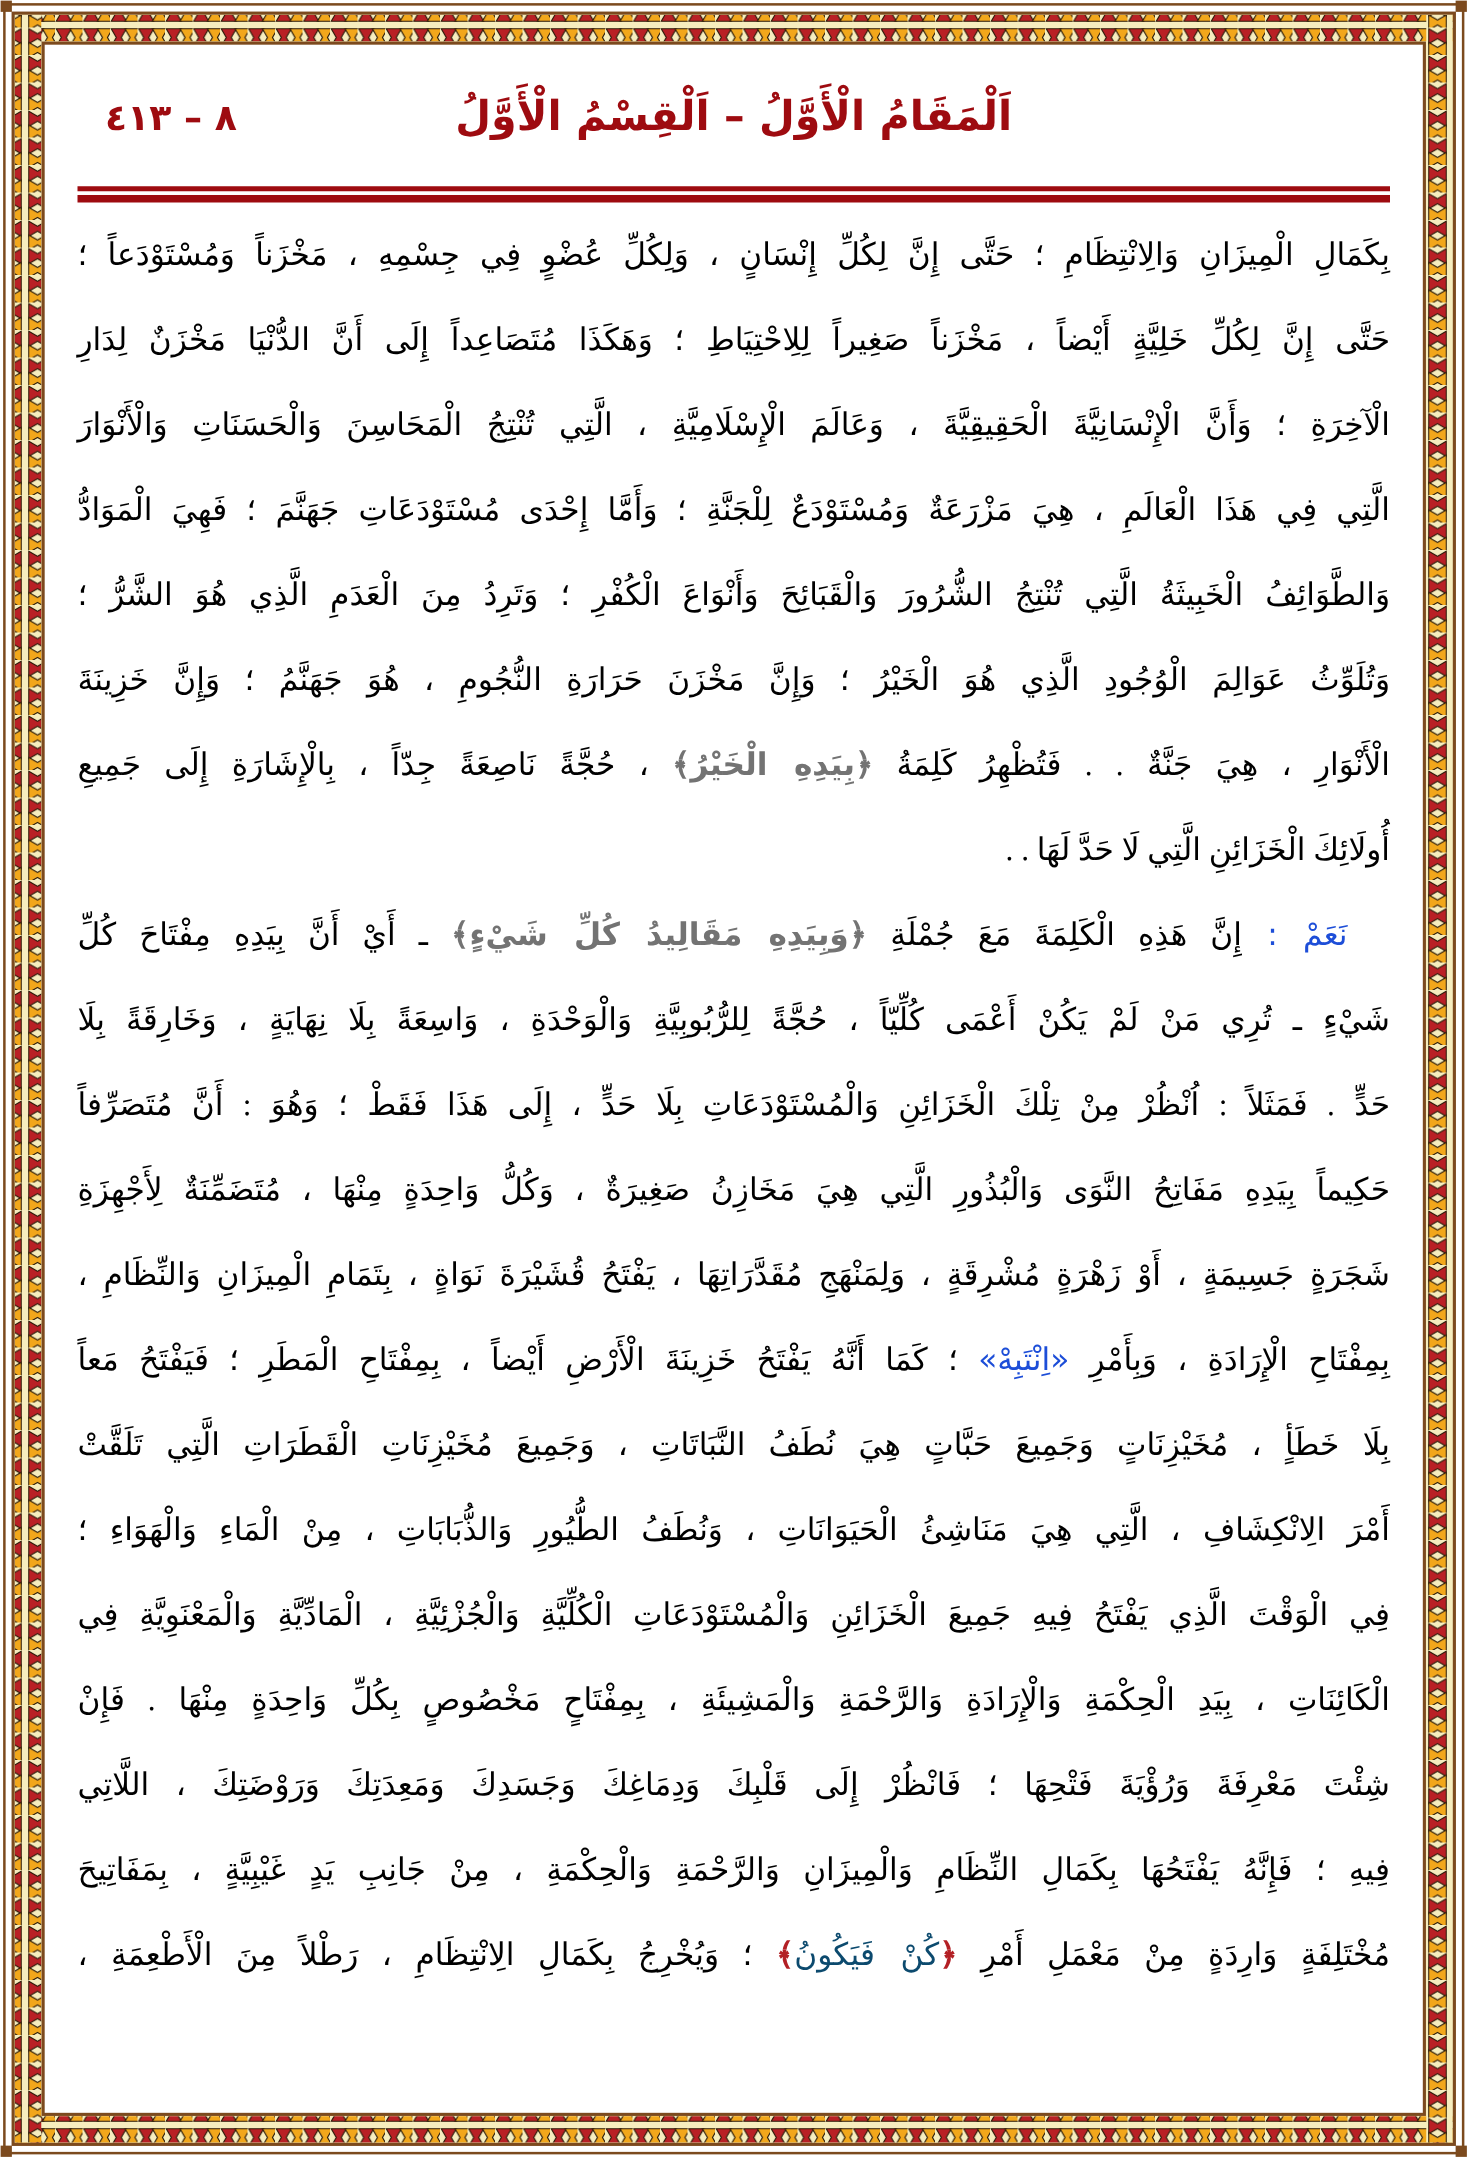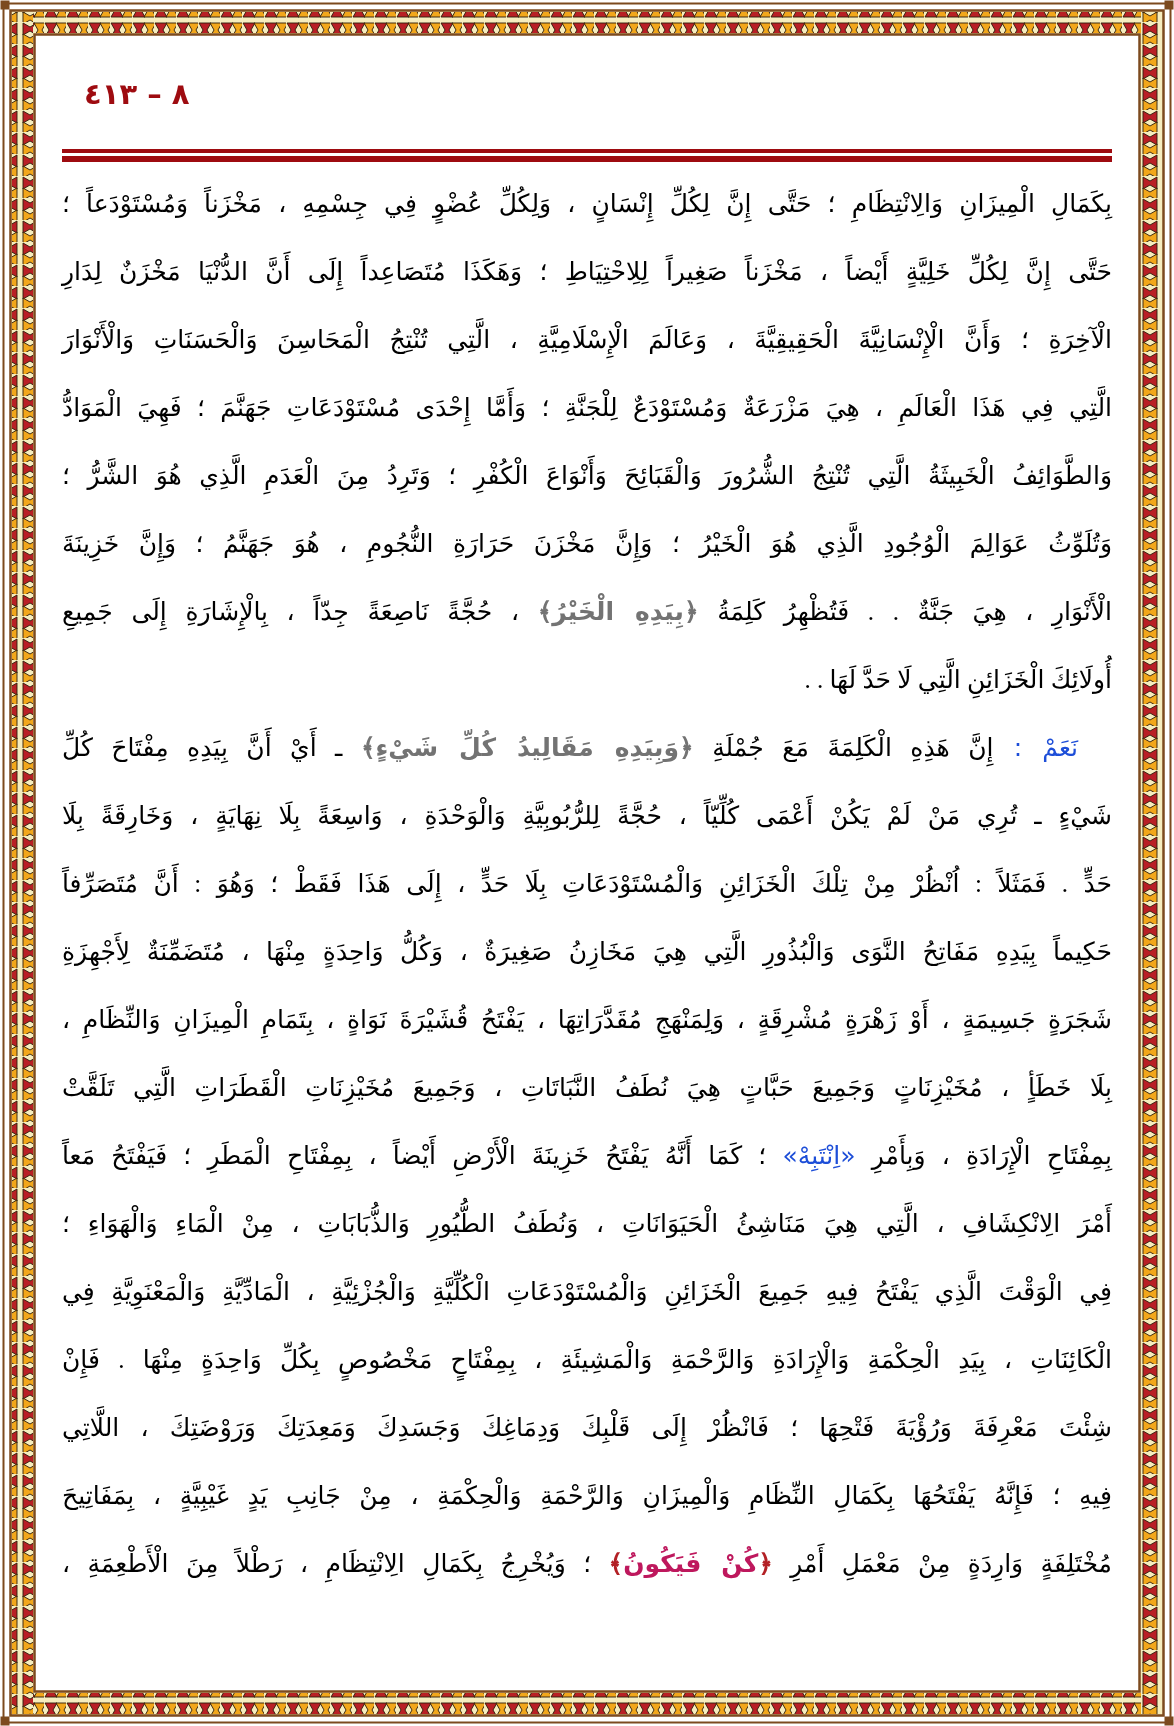--- a/index.html
+++ b/index.html
@@ -39,21 +39,21 @@
     height:68px;line-height:68px;
     white-space:normal;
     text-align:justify;
     text-align-last:justify;
     overflow:visible;
   }
   .line.no-just{text-align:left;text-align-last:right;}
   .line.indent{padding-right:34px;}
   .seg-n{color:#000;font-family:Liberation Serif, serif;}
   .seg-qr{color:#737373;font-weight:bold;}
-  .seg-qb{color:#be185d;font-weight:bold;}
+  .seg-qb{color:#0c4a6e;font-weight:normal;}
   .seg-br{color:#b32025;font-weight:bold;}
   .seg-rd{color:#1d4ed8;}
 </style>
 </head>
 <body>
 
 <div class="page">
 
   <svg class="border-art" width="1174" height="1726" viewBox="0 0 1174 1726" xmlns="http://www.w3.org/2000/svg">
     <defs>
@@ -84,40 +84,41 @@
     <rect x="1141" y="12" width="21" height="1702" fill="url(#chainV)"></rect>
 
     <rect x="10.5" y="10.5" width="1153" height="1705" fill="none" stroke="#7c4a1e" stroke-width="2.5"></rect>
     <rect x="34.5" y="34.5" width="1105" height="1657" fill="none" stroke="#7c4a1e" stroke-width="2.5"></rect>
   </svg>
 
   <div class="content">
 
     <div class="header">
       <div class="page-number">٨ – ٤١٣</div>
+      <div class="title">اَلْمَقَامُ الْأَوَّلُ – اَلْقِسْمُ الْأَوَّلُ</div>
     </div>
 
     <div class="double-rule"></div>
 
     <div class="body-text" id="body-text">
         <div class="line"><span class="seg-n">بِكَمَالِ الْمِيزَانِ وَالِانْتِظَامِ ؛ حَتَّى إِنَّ لِكُلِّ إِنْسَانٍ ، وَلِكُلِّ عُضْوٍ فِي جِسْمِهِ ، مَخْزَناً وَمُسْتَوْدَعاً ؛</span></div>
         <div class="line"><span class="seg-n">حَتَّى إِنَّ لِكُلِّ خَلِيَّةٍ أَيْضاً ، مَخْزَناً صَغِيراً لِلِاحْتِيَاطِ ؛ وَهَكَذَا مُتَصَاعِداً إِلَى أَنَّ الدُّنْيَا مَخْزَنٌ لِدَارِ</span></div>
         <div class="line"><span class="seg-n">الْآخِرَةِ ؛ وَأَنَّ الْإِنْسَانِيَّةَ الْحَقِيقِيَّةَ ، وَعَالَمَ الْإِسْلَامِيَّةِ ، الَّتِي تُنْتِجُ الْمَحَاسِنَ وَالْحَسَنَاتِ وَالْأَنْوَارَ</span></div>
         <div class="line"><span class="seg-n">الَّتِي فِي هَذَا الْعَالَمِ ، هِيَ مَزْرَعَةٌ وَمُسْتَوْدَعٌ لِلْجَنَّةِ ؛ وَأَمَّا إِحْدَى مُسْتَوْدَعَاتِ جَهَنَّمَ ؛ فَهِيَ الْمَوَادُّ</span></div>
         <div class="line"><span class="seg-n">وَالطَّوَائِفُ الْخَبِيثَةُ الَّتِي تُنْتِجُ الشُّرُورَ وَالْقَبَائِحَ وَأَنْوَاعَ الْكُفْرِ ؛ وَتَرِدُ مِنَ الْعَدَمِ الَّذِي هُوَ الشَّرُّ ؛</span></div>
         <div class="line"><span class="seg-n">وَتُلَوِّثُ عَوَالِمَ الْوُجُودِ الَّذِي هُوَ الْخَيْرُ ؛ وَإِنَّ مَخْزَنَ حَرَارَةِ النُّجُومِ ، هُوَ جَهَنَّمُ ؛ وَإِنَّ خَزِينَةَ</span></div>
         <div class="line"><span class="seg-n">الْأَنْوَارِ ، هِيَ جَنَّةٌ . . فَتُظْهِرُ كَلِمَةُ </span><span class="seg-qr">﴿بِيَدِهِ الْخَيْرُ﴾</span><span class="seg-n"> ، حُجَّةً نَاصِعَةً جِدّاً ، بِالْإِشَارَةِ إِلَى جَمِيعِ</span></div>
         <div class="line no-just"><span class="seg-n">أُولَائِكَ الْخَزَائِنِ الَّتِي لَا حَدَّ لَهَا . .</span></div>
         <div class="line indent"><span class="seg-rd">نَعَمْ : </span><span class="seg-n">إِنَّ هَذِهِ الْكَلِمَةَ مَعَ جُمْلَةِ </span><span class="seg-qr">﴿وَبِيَدِهِ مَقَالِيدُ كُلِّ شَيْءٍ﴾</span><span class="seg-n"> ـ أَيْ أَنَّ بِيَدِهِ مِفْتَاحَ كُلِّ</span></div>
         <div class="line"><span class="seg-n">شَيْءٍ ـ تُرِي مَنْ لَمْ يَكُنْ أَعْمَى كُلِّيّاً ، حُجَّةً لِلرُّبُوبِيَّةِ وَالْوَحْدَةِ ، وَاسِعَةً بِلَا نِهَايَةٍ ، وَخَارِقَةً بِلَا</span></div>
         <div class="line"><span class="seg-n">حَدٍّ . فَمَثَلاً : اُنْظُرْ مِنْ تِلْكَ الْخَزَائِنِ وَالْمُسْتَوْدَعَاتِ بِلَا حَدٍّ ، إِلَى هَذَا فَقَطْ ؛ وَهُوَ : أَنَّ مُتَصَرِّفاً</span></div>
         <div class="line"><span class="seg-n">حَكِيماً بِيَدِهِ مَفَاتِحُ النَّوَى وَالْبُذُورِ الَّتِي هِيَ مَخَازِنُ صَغِيرَةٌ ، وَكُلُّ وَاحِدَةٍ مِنْهَا ، مُتَضَمِّنَةٌ لِأَجْهِزَةِ</span></div>
         <div class="line"><span class="seg-n">شَجَرَةٍ جَسِيمَةٍ ، أَوْ زَهْرَةٍ مُشْرِقَةٍ ، وَلِمَنْهَجِ مُقَدَّرَاتِهَا ، يَفْتَحُ قُشَيْرَةَ نَوَاةٍ ، بِتَمَامِ الْمِيزَانِ وَالنِّظَامِ ،</span></div>
+        <div class="line"><span class="seg-n">بِمِفْتَاحِ الْإِرَادَةِ ، وَبِأَمْرِ </span><span class="seg-rd">«اِنْتَبِهْ»</span><span class="seg-n"> ؛ كَمَا أَنَّهُ يَفْتَحُ خَزِينَةَ الْأَرْضِ أَيْضاً ، بِمِفْتَاحِ الْمَطَرِ ؛ فَيَفْتَحُ مَعاً</span></div>
         <div class="line"><span class="seg-n">بِلَا خَطَأٍ ، مُخَيْزِنَاتٍ وَجَمِيعَ حَبَّاتٍ هِيَ نُطَفُ النَّبَاتَاتِ ، وَجَمِيعَ مُخَيْزِنَاتِ الْقَطَرَاتِ الَّتِي تَلَقَّتْ</span></div>
-        <div class="line"><span class="seg-n">بِمِفْتَاحِ الْإِرَادَةِ ، وَبِأَمْرِ </span><span class="seg-rd">«اِنْتَبِهْ»</span><span class="seg-n"> ؛ كَمَا أَنَّهُ يَفْتَحُ خَزِينَةَ الْأَرْضِ أَيْضاً ، بِمِفْتَاحِ الْمَطَرِ ؛ فَيَفْتَحُ مَعاً</span></div>
         <div class="line"><span class="seg-n">أَمْرَ الِانْكِشَافِ ، الَّتِي هِيَ مَنَاشِئُ الْحَيَوَانَاتِ ، وَنُطَفُ الطُّيُورِ وَالذُّبَابَاتِ ، مِنْ الْمَاءِ وَالْهَوَاءِ ؛</span></div>
         <div class="line"><span class="seg-n">فِي الْوَقْتَ الَّذِي يَفْتَحُ فِيهِ جَمِيعَ الْخَزَائِنِ وَالْمُسْتَوْدَعَاتِ الْكُلِّيَّةِ وَالْجُزْئِيَّةِ ، الْمَادِّيَّةِ وَالْمَعْنَوِيَّةِ فِي</span></div>
         <div class="line"><span class="seg-n">الْكَائِنَاتِ ، بِيَدِ الْحِكْمَةِ وَالْإِرَادَةِ وَالرَّحْمَةِ وَالْمَشِيئَةِ ، بِمِفْتَاحٍ مَخْصُوصٍ بِكُلِّ وَاحِدَةٍ مِنْهَا . فَإِنْ</span></div>
         <div class="line"><span class="seg-n">شِئْتَ مَعْرِفَةَ وَرُؤْيَةَ فَتْحِهَا ؛ فَانْظُرْ إِلَى قَلْبِكَ وَدِمَاغِكَ وَجَسَدِكَ وَمَعِدَتِكَ وَرَوْضَتِكَ ، اللَّاتِي</span></div>
         <div class="line"><span class="seg-n">فِيهِ ؛ فَإِنَّهُ يَفْتَحُهَا بِكَمَالِ النِّظَامِ وَالْمِيزَانِ وَالرَّحْمَةِ وَالْحِكْمَةِ ، مِنْ جَانِبِ يَدٍ غَيْبِيَّةٍ ، بِمَفَاتِيحَ</span></div>
         <div class="line"><span class="seg-n">مُخْتَلِفَةٍ وَارِدَةٍ مِنْ مَعْمَلِ أَمْرِ </span><span class="seg-br">﴿</span><span class="seg-qb">كُنْ فَيَكُونُ</span><span class="seg-br">﴾</span><span class="seg-n"> ؛ وَيُخْرِجُ بِكَمَالِ الِانْتِظَامِ ، رَطْلاً مِنَ الْأَطْعِمَةِ ،</span></div>
       </div>
 
   </div>
 </div>

